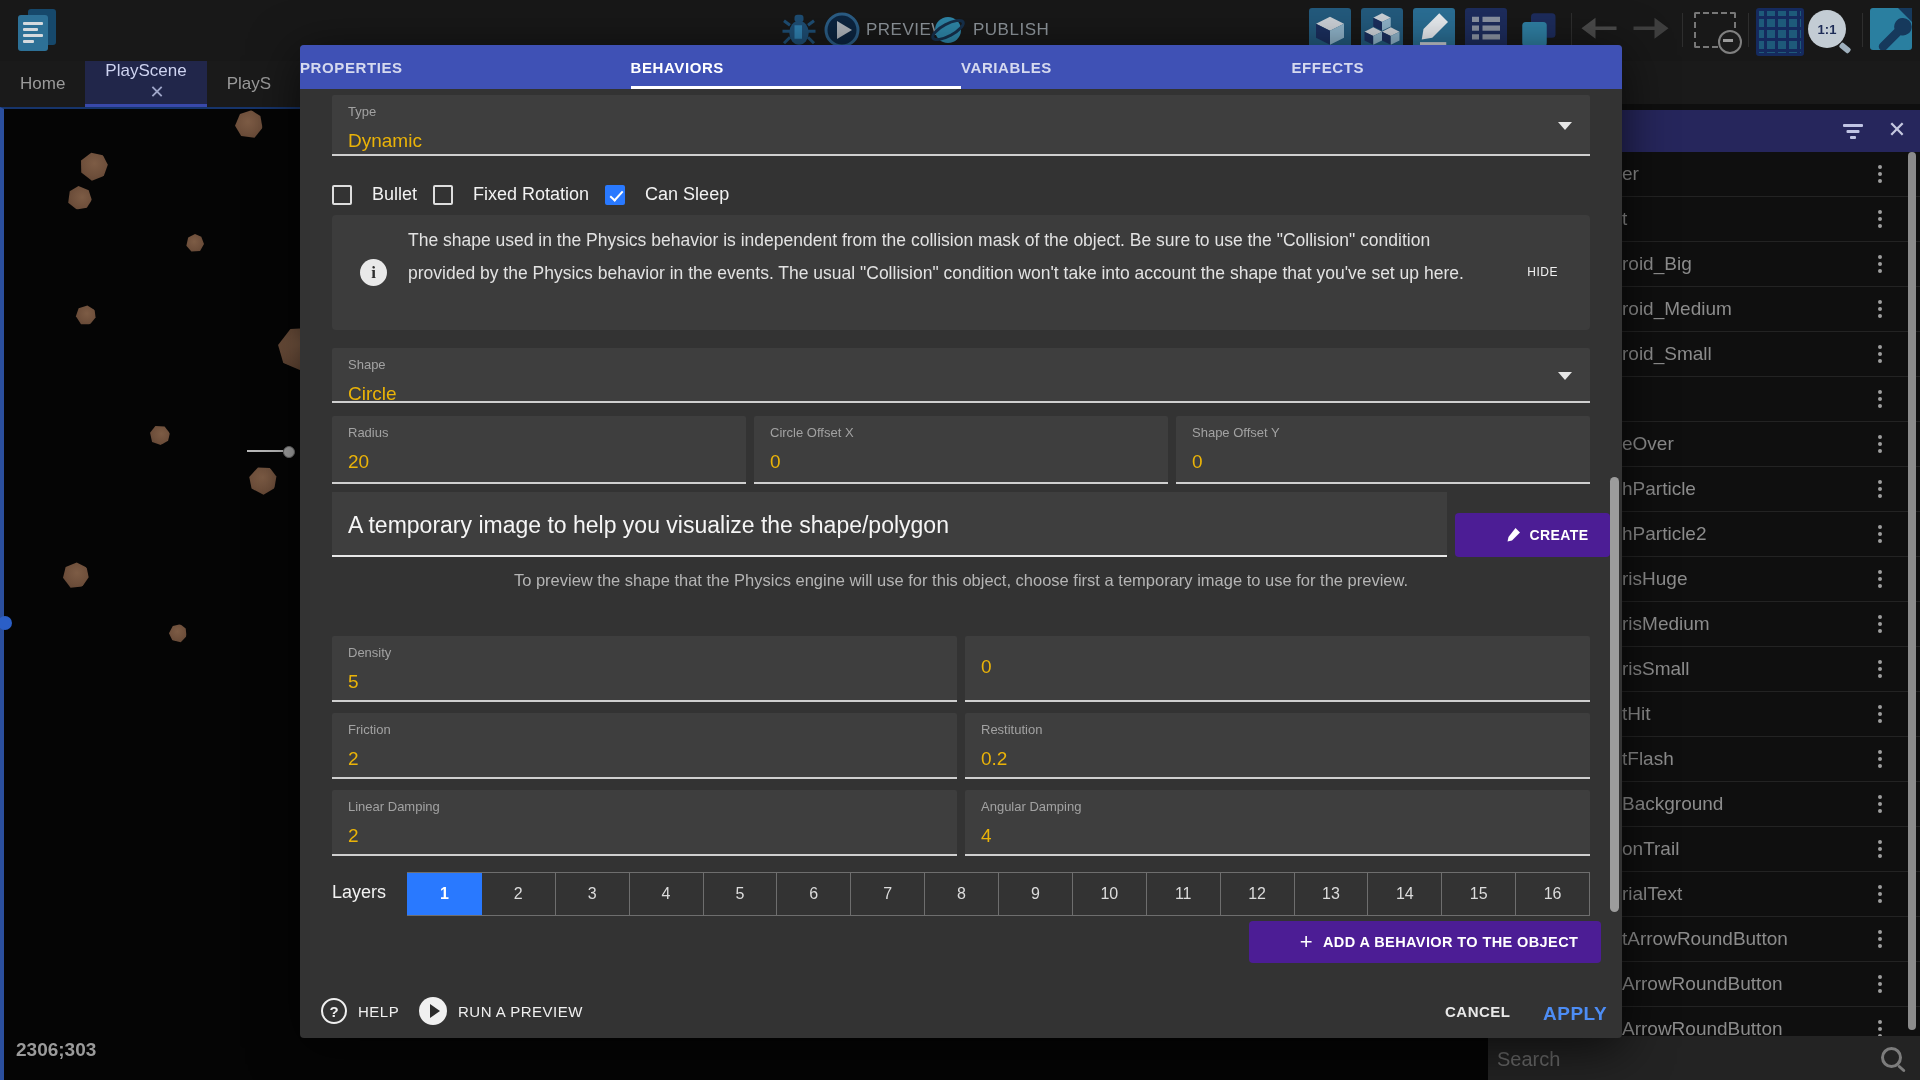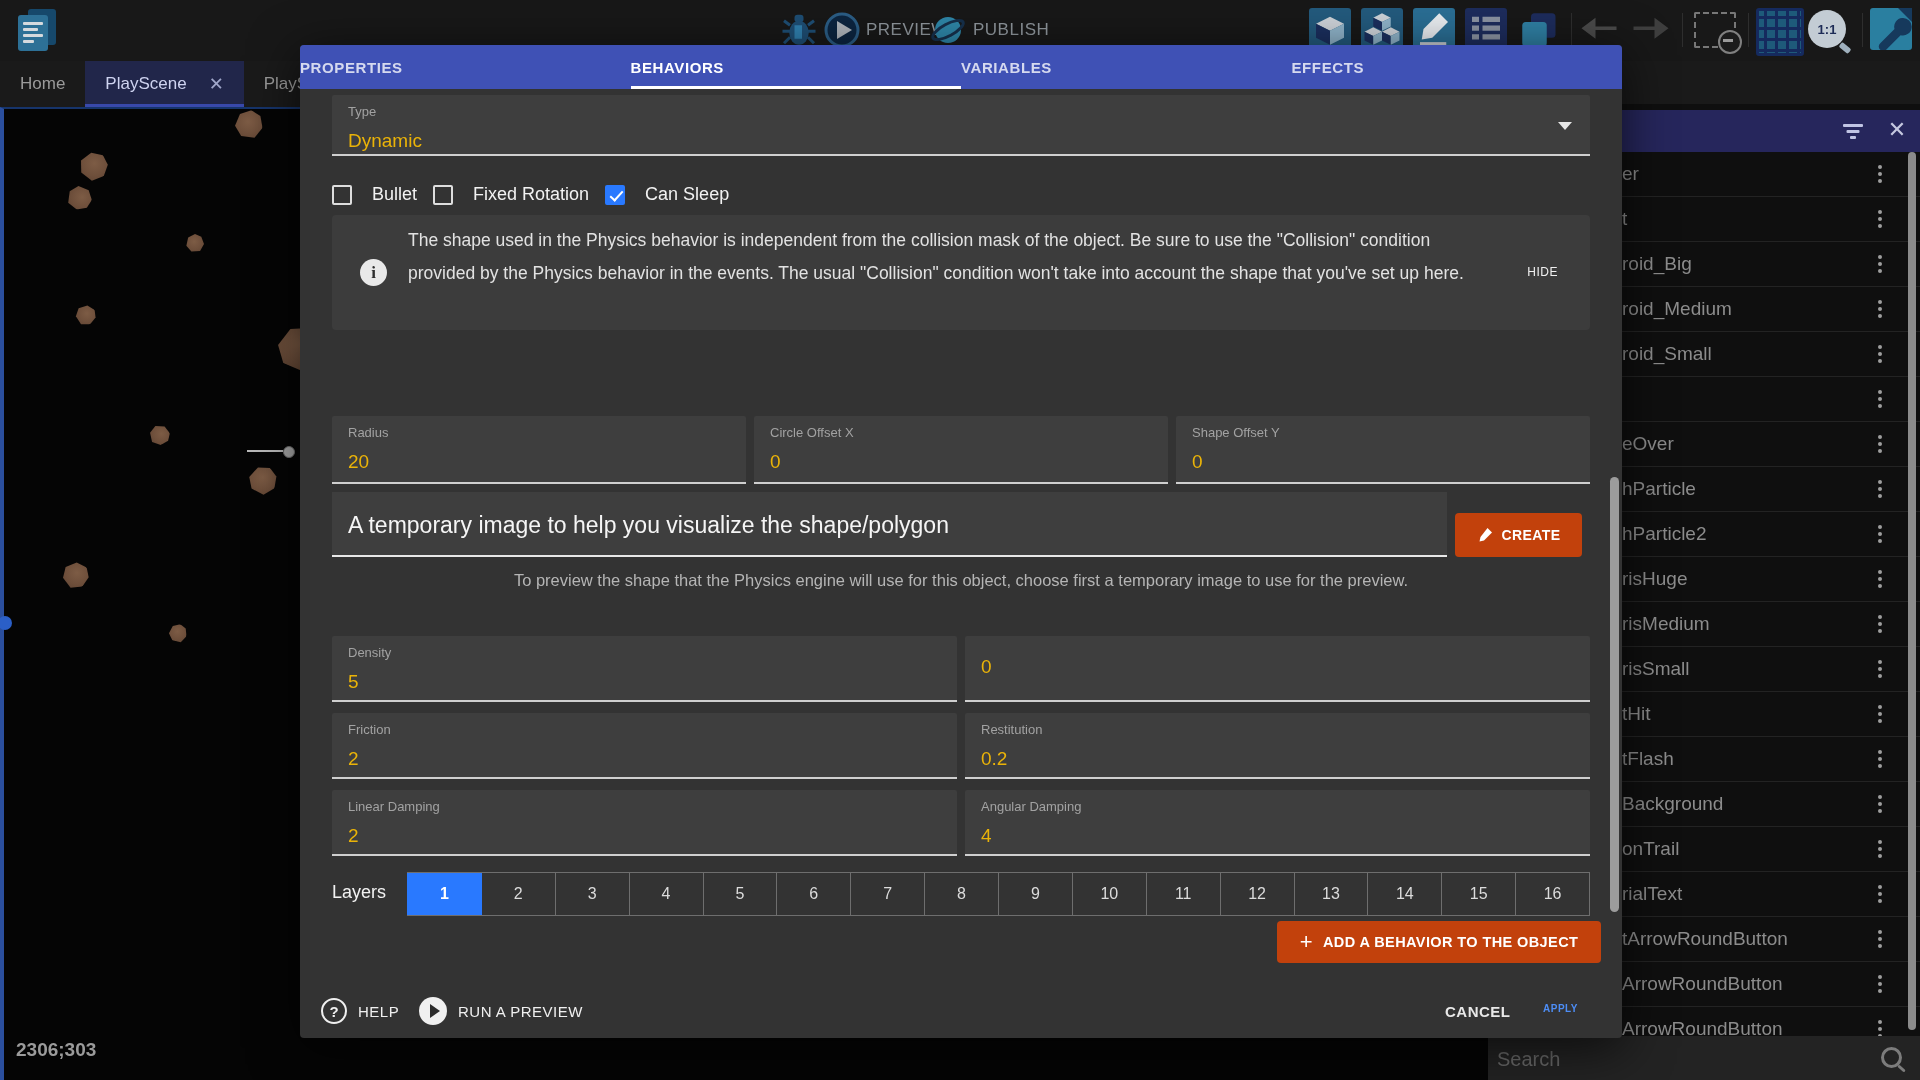--- a/index.html
+++ b/index.html
@@ -27,21 +27,21 @@
     transform:rotate(40deg);border-radius:2px;}
   .deselect{width:38px;height:32px;border:2px dashed #777;border-radius:2px;top:12px;}
   .deselect .mc{position:absolute;right:-8px;bottom:-8px;width:20px;height:20px;border-radius:50%;
     background:#1c1c1c;border:2px solid #808080;}
   .deselect .mc::after{content:'';position:absolute;left:3px;top:7px;width:10px;height:3px;background:#9a9a9a;}
 
   
   #tabstrip{position:absolute;left:0;top:61px;width:1920px;height:46px;background:#1a1a1a;}
   .wtab{position:relative;float:left;height:46px;display:flex;align-items:center;padding:0 20px;
     color:#9a9a9a;font-size:17px;}
-  .wtab.active{background:#21264a;color:#ced3f0;}
+  .wtab.active{background:#21264a;color:#ced3f0;flex-direction:column;}
   .wtab.active::after{content:'';position:absolute;left:0;right:0;bottom:0;height:3px;background:#3949ab;}
   .wtab-close{margin-left:22px;font-size:18px;color:#9fa6c9;}
 
   
   #canvas{position:absolute;left:0;top:107px;width:1488px;height:973px;background:#050505;
     border-left:4px solid #2b4f9e;border-top:2px solid #16346b;z-index:1;}
   .asteroid{position:absolute;
     clip-path:polygon(50% 0%,85% 15%,100% 55%,78% 95%,30% 97%,2% 65%,12% 20%);
     background:radial-gradient(circle at 45% 42%,#7d5c45 0%,#6e4f3b 55%,#5c4231 100%);}
   #anchor-line{position:absolute;height:2px;background:#b9b9b9;}
@@ -100,22 +100,22 @@
   #hide-btn{position:absolute;right:32px;top:44px;color:#f0f0f0;font-size:12px;letter-spacing:.5px;line-height:27px;}
 
   #row3{position:absolute;left:32px;top:371px;width:1258px;height:68px;display:flex;gap:8px;}
   #row3 .field{flex:1;}
   .grid-row{position:absolute;left:32px;width:1258px;height:66px;display:flex;gap:8px;}
   .grid-row .field{flex:1;}
 
   #temp-field{position:absolute;left:32px;top:447px;width:1115px;height:65px;background:#3e3e3e;
     border-bottom:2px solid #e8e8e8;box-sizing:border-box;}
   #temp-field .f-value{position:absolute;left:16px;top:20px;margin:0;font-size:23px;color:#f5f5f5;}
-  .blue-btn{background:#c2410c;border-radius:4px;color:#fff;display:flex;align-items:center;justify-content:center;
-    font-weight:bold;letter-spacing:.4px;}
+  .blue-btn{background:#4c1d95;border-radius:4px;color:#fff;display:flex;align-items:center;justify-content:center;
+    font-weight:bold;letter-spacing:.4px;padding-left:28px;}
   #create-btn{position:absolute;left:1155px;top:468px;width:127px;height:44px;font-size:14px;gap:9px;}
   #hint{position:absolute;left:32px;top:526px;width:1258px;text-align:center;color:#b5b5b5;font-size:16.5px;}
 
   #layers-row{position:absolute;left:32px;top:827px;width:1258px;height:44px;}
   #layers-label{position:absolute;left:0;top:10px;color:#f2f2f2;font-size:18px;}
   #layers-btns{position:absolute;left:75px;right:0;top:0;height:44px;display:flex;
     border-top:1px solid #6e6e6e;border-bottom:1px solid #6e6e6e;box-sizing:border-box;}
   .layer-cell{flex:1;border-right:1px solid #6e6e6e;color:#dcdcdc;font-size:16px;
     display:flex;align-items:center;justify-content:center;}
   .layer-cell:first-child{border-left:1px solid #6e6e6e;}
@@ -125,21 +125,21 @@
 
   #dlg-footer{position:absolute;left:0;top:945px;width:1322px;height:48px;}
   #help-icon{position:absolute;left:21px;top:8px;width:26px;height:26px;border:2.5px solid #f0f0f0;border-radius:50%;
     color:#f0f0f0;font-size:15px;font-weight:bold;display:flex;align-items:center;justify-content:center;box-sizing:border-box;}
   #help-label{position:absolute;left:58px;top:13px;color:#f0f0f0;font-size:15px;letter-spacing:.5px;}
   #runprev-icon{position:absolute;left:119px;top:7px;width:28px;height:28px;border-radius:50%;background:#f0f0f0;}
   #runprev-icon::after{content:'';position:absolute;left:11px;top:7px;width:0;height:0;
     border-left:10px solid #2b2b2b;border-top:7px solid transparent;border-bottom:7px solid transparent;}
   #runprev-label{position:absolute;left:158px;top:13px;color:#f0f0f0;font-size:15px;letter-spacing:.5px;}
   #cancel-btn{position:absolute;left:1145px;top:13px;color:#e8e8e8;font-size:15px;font-weight:bold;letter-spacing:.5px;}
-  #apply-btn{position:absolute;left:1243px;top:13px;color:#4d8df5;font-size:10px;font-weight:bold;letter-spacing:.5px;}
+  #apply-btn{position:absolute;left:1243px;top:13px;color:#4d8df5;font-size:19px;font-weight:bold;letter-spacing:.5px;}
   #dlg-scrollbar{position:absolute;right:3px;top:432px;width:9px;height:435px;background:#9c9c9c;border-radius:5px;}
 
   svg{display:block;}
 </style>
 </head>
 <body>
 
 <div id="toolbar">
   <div class="abs" id="pm-icon">
     <div class="back"></div>
@@ -490,20 +490,25 @@
         <span class="cb-label">Can Sleep</span>
       </div>
     </div>
 
   <div id="info-box">
     <div id="info-icon">i</div>
     <div id="info-text">The shape used in the Physics behavior is independent from the collision mask of the object. Be sure to use the "Collision" condition provided by the Physics behavior in the events. The usual "Collision" condition won't take into account the shape that you've set up here.</div>
     <div id="hide-btn">HIDE</div>
   </div>
 
+  <div class="field" style="position:absolute;left:32px;top:303px;width:1258px;height:55px;">
+    <div class="f-label">Shape</div>
+    <div class="f-value">Circle</div>
+    <div class="dd-arrow"></div>
+  </div>
 
   <div id="row3">
       <div class="field">
         <div class="f-label">Radius</div>
         <div class="f-value">20</div>
       </div>
       <div class="field">
         <div class="f-label">Circle Offset X</div>
         <div class="f-value">0</div>
       </div>

